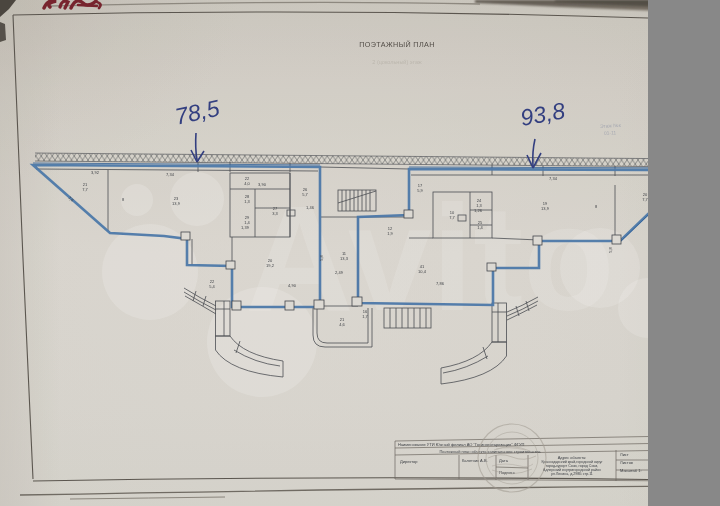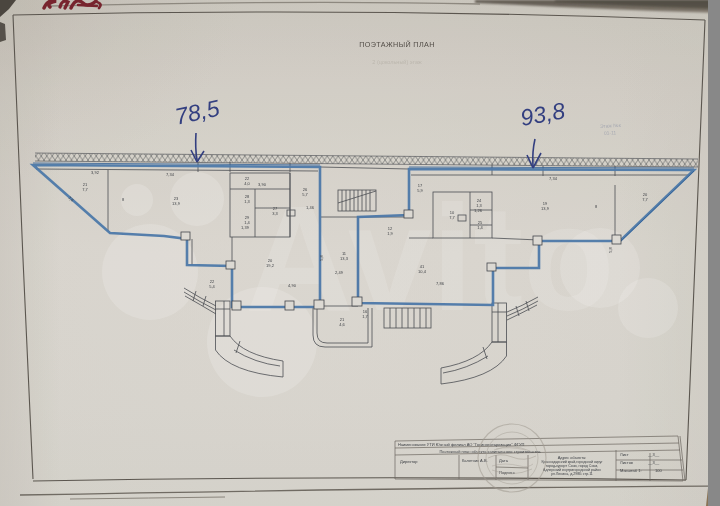--- a/index.html
+++ b/index.html
@@ -1,16 +1,16 @@
 <!DOCTYPE html>
 <html><head>
 <meta charset="utf-8">
 <style>
   html,body{margin:0;padding:0;background:#888;}
-  #page{width:708px;height:506px;position:relative;overflow:hidden;font-family:"Liberation Sans", sans-serif;}
+  #page{width:648px;height:506px;position:relative;overflow:hidden;font-family:"Liberation Sans", sans-serif;}
 </style>
 </head>
 <body>
 <div id="page">
 <svg width="720" height="506" viewBox="0 0 720 506">
 <defs>
   <linearGradient id="paper" x1="0" y1="0" x2="0" y2="1">
     <stop offset="0" stop-color="#c8c3bc"></stop>
     <stop offset="0.18" stop-color="#d0cbc4"></stop>
     <stop offset="0.5" stop-color="#d9d5cf"></stop>

